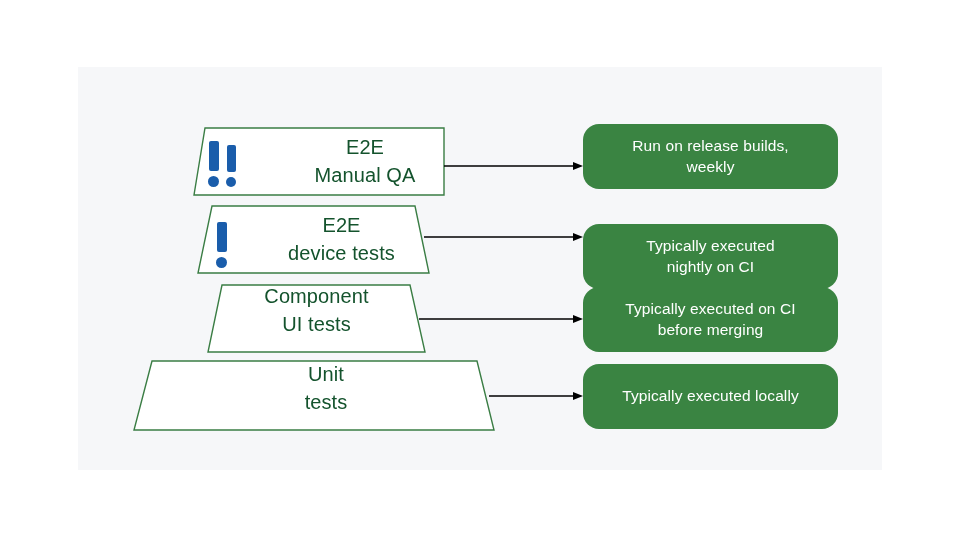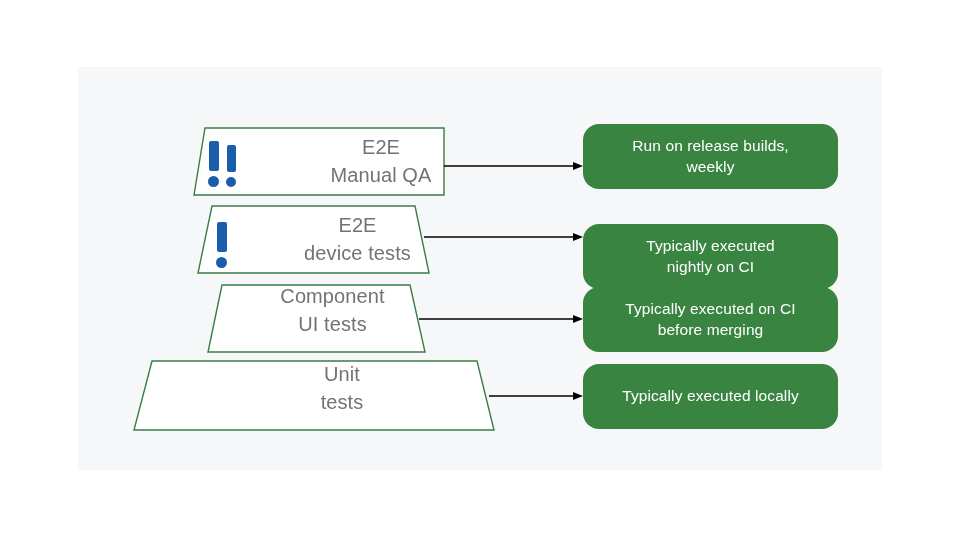--- a/index.html
+++ b/index.html
@@ -29,29 +29,29 @@
     position: absolute;
   }
   .layer svg {
     position: absolute;
     left: 0;
     top: 0;
     overflow: visible;
   }
   .layer-label {
     position: absolute;
-    left: 16px;
+    left: 0;
     top: 0;
     width: 100%;
     height: 100%;
     display: flex;
     flex-direction: column;
     align-items: center;
     justify-content: center;
-    color: #737373;
+    color: #14532d;
     font-size: 20px;
     line-height: 1.38;
     letter-spacing: 0.1px;
     text-align: right;
     white-space: nowrap;
     pointer-events: none;
   }
 
   
   .bangs {

